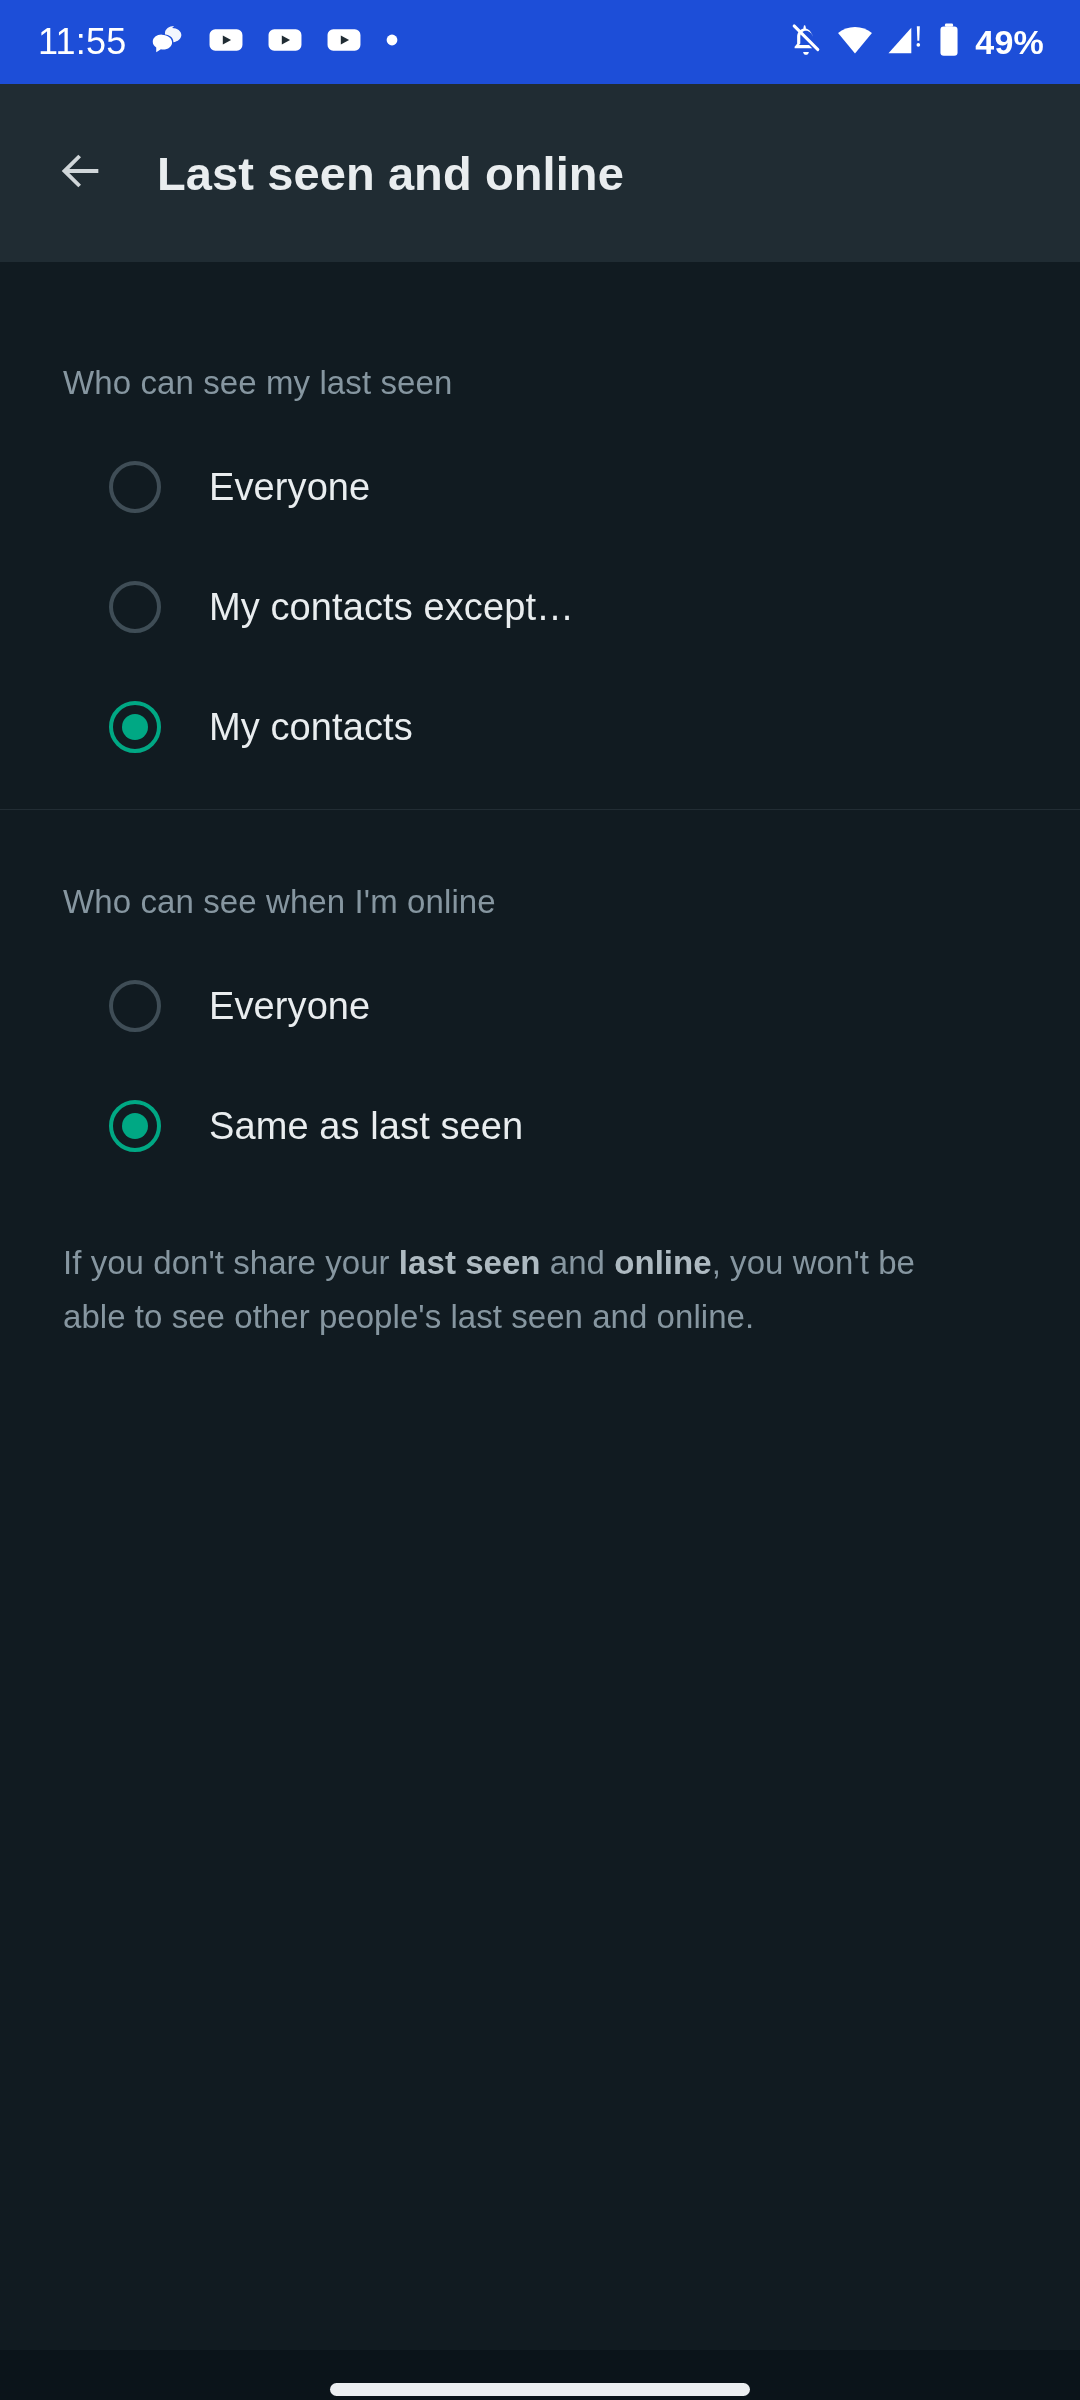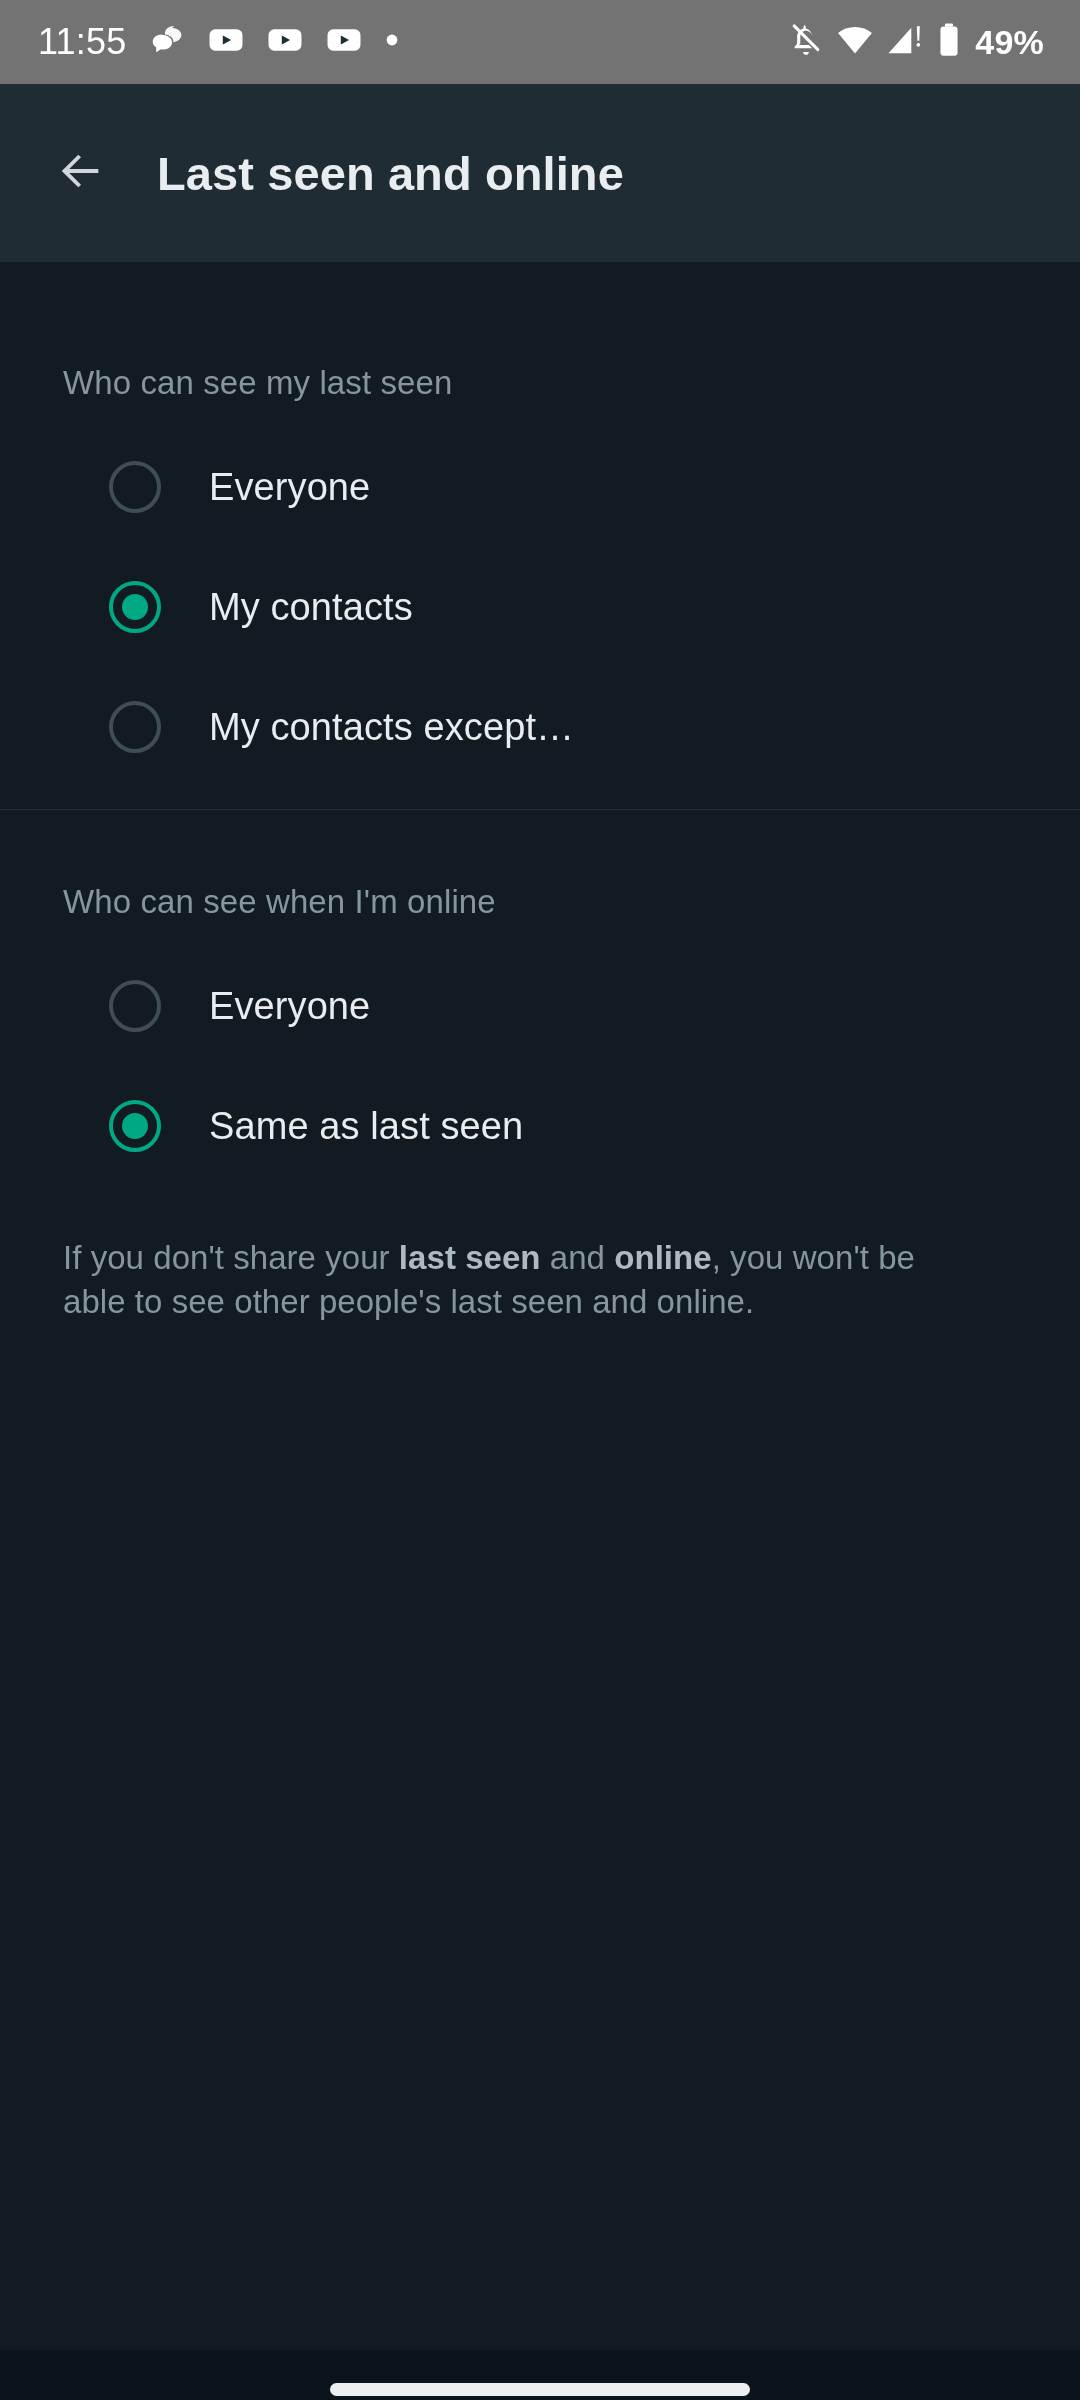--- a/index.html
+++ b/index.html
@@ -6,21 +6,21 @@
   html, body {
     width:1080px; height:2400px;
     background:#111b21;
     font-family:"Liberation Sans", sans-serif;
     overflow:hidden;
   }
 
   
   .status-bar{
     height:84px; width:100%;
-    background:#737373;
+    background:#1d4ed8;
     display:flex; align-items:center;
     padding:0 36px 0 38px;
     position:relative;
   }
   .status-left{ display:flex; align-items:center; gap:22px; }
   .status-time{
     color:#ffffff; font-size:36px; font-weight:400;
     letter-spacing:0.2px; line-height:1;
   }
   .status-icons-left{ display:flex; align-items:center; gap:21px; }
@@ -106,21 +106,21 @@
 
   .divider{
     width:100%; height:1px;
     background:#222d34;
     margin-top:22px;
   }
 
   .footer-note{
     color:#8696a0;
     font-size:33px;
-    line-height:44px;
+    line-height:54px;
     letter-spacing:0.05px;
     padding:50px 52px 0 63px;
     max-width:1020px;
   }
   .footer-note b{ color:#aebac1; font-weight:700; }
 
   
   .nav-bar{
     width:100%; height:78px;
     background:#0b141a;
@@ -217,31 +217,31 @@
   <div class="section">
     <div class="section-header sec1-header">Who can see my last seen</div>
     <div class="option-list">
 
       <div class="option-row">
         <span class="radio"></span>
         <span class="option-label">Everyone</span>
       </div>
 
       <div class="option-row">
+        <span class="radio"></span>
+        <span class="option-label">My contacts except…</span>
+      </div>
+
+      <div class="option-row">
         <span class="radio checked">
             <span class="radio-dot"></span>
           </span>
         <span class="option-label">My contacts</span>
       </div>
 
-      <div class="option-row">
-        <span class="radio"></span>
-        <span class="option-label">My contacts except…</span>
-      </div>
-
 
     </div>
   </div>
 
   <div class="divider"></div>
 
   <div class="section">
     <div class="section-header sec2-header">Who can see when I'm online</div>
     <div class="option-list">
 

